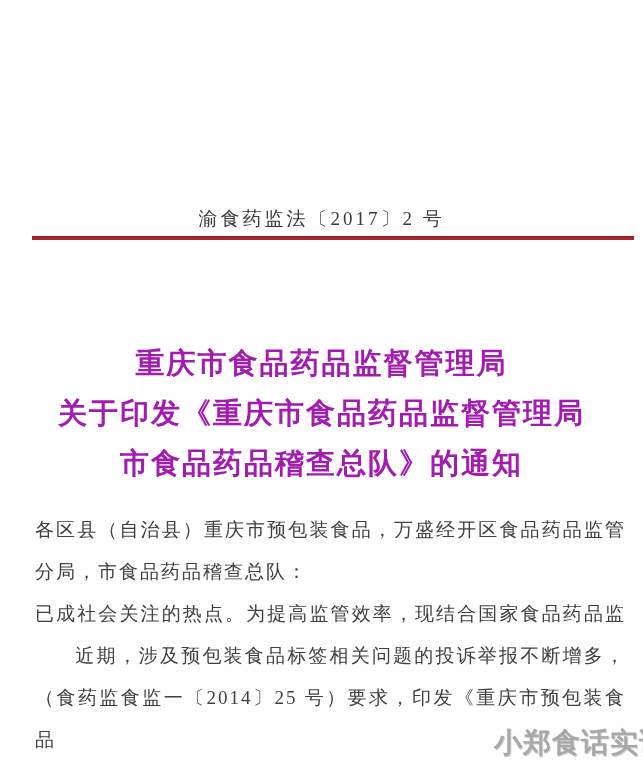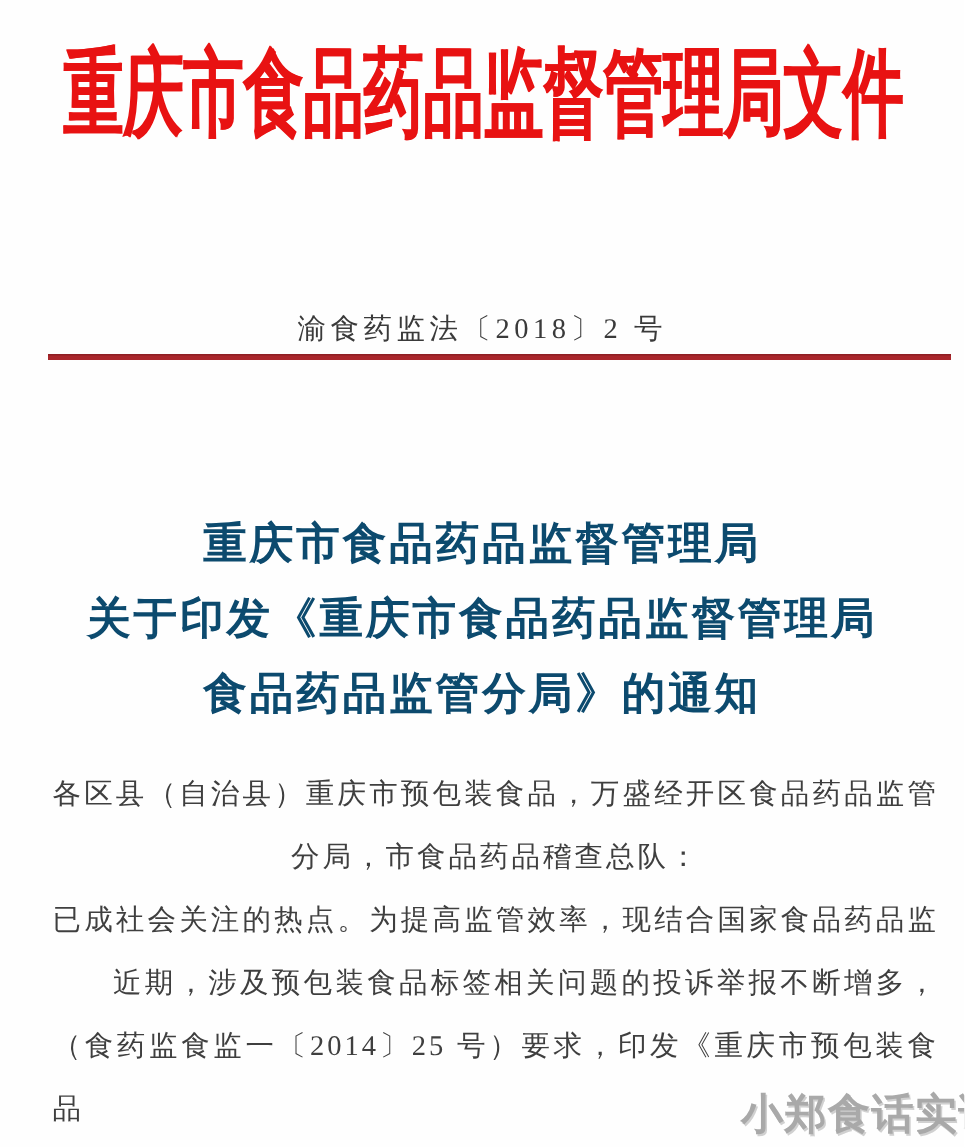--- a/index.html
+++ b/index.html
@@ -61,21 +61,21 @@
     border-top: 1px solid #8e1e23;
   }
 
   
   .title {
     position: absolute;
     top: 338px;
     left: 0;
     width: 100%;
     text-align: center;
-    color: #0c4a6e;
+    color: #a21caf;
   }
   .title-line {
     height: 50px;
     line-height: 50px;
     font-size: 29px;
     font-weight: bold;
     letter-spacing: 2px;
     white-space: nowrap;
   }
 
@@ -86,21 +86,20 @@
     left: 35px;
     width: 591px;
     color: #3f3f3f;
     font-size: 19px;
   }
   .line {
     height: 42px;
     line-height: 42px;
     letter-spacing: 2px;
     white-space: nowrap;
-    text-align: center;
   }
   .line.j {
     white-space: normal;
     text-align: justify;
     text-align-last: justify;
     text-justify: inter-character;
   }
   .line.indent {
     text-indent: 2.12em;
   }
@@ -119,32 +118,29 @@
     white-space: nowrap;
     z-index: 5;
     font-family: Liberation Mono, monospace;
   }
 </style>
 </head>
 <body>
 
 <div class="page">
 
-  <div class="banner">
-    <span class="banner-text">重庆市食品药品监督管理局文件</span>
-  </div>
 
-  <div class="doc-number">渝食药监法〔2018〕2 号</div>
+  <div class="doc-number">渝食药监法〔2017〕2 号</div>
 
   <div class="red-rule"></div>
 
   <div class="title">
     <div class="title-line">重庆市食品药品监督管理局</div>
     <div class="title-line">关于印发《重庆市食品药品监督管理局</div>
-    <div class="title-line">食品药品监管分局》的通知</div>
+    <div class="title-line">市食品药品稽查总队》的通知</div>
   </div>
 
   <div class="body-text">
     <div class="line j">各区县（自治县）重庆市预包装食品，万盛经开区食品药品监管</div>
     <div class="line">分局，市食品药品稽查总队：</div>
     <div class="line j">已成社会关注的热点。为提高监管效率，现结合国家食品药品监</div>
     <div class="line j indent">近期，涉及预包装食品标签相关问题的投诉举报不断增多，</div>
     <div class="line j">（食药监食监一〔2014〕25 号）要求，印发《重庆市预包装食品</div>
   </div>
 

